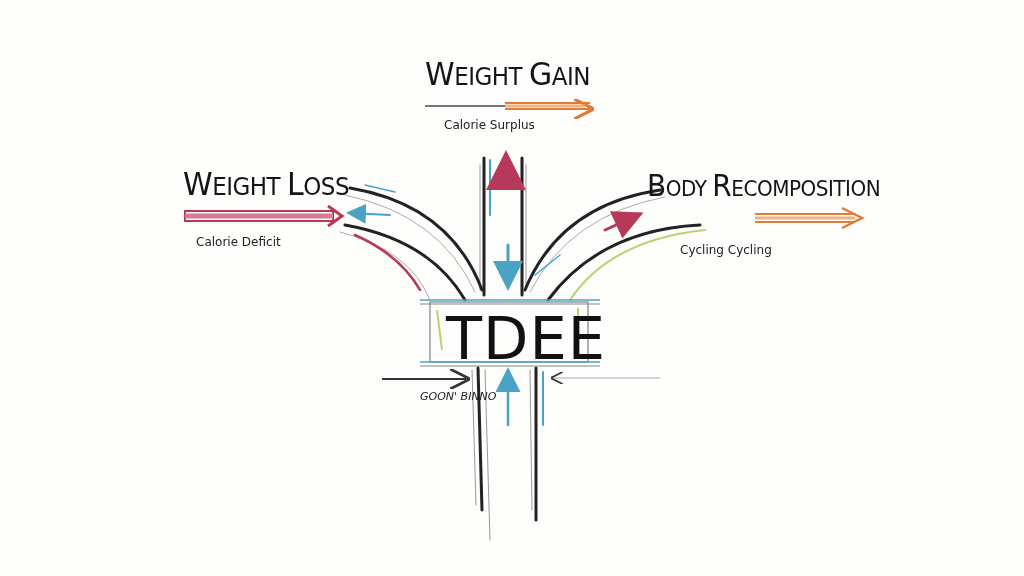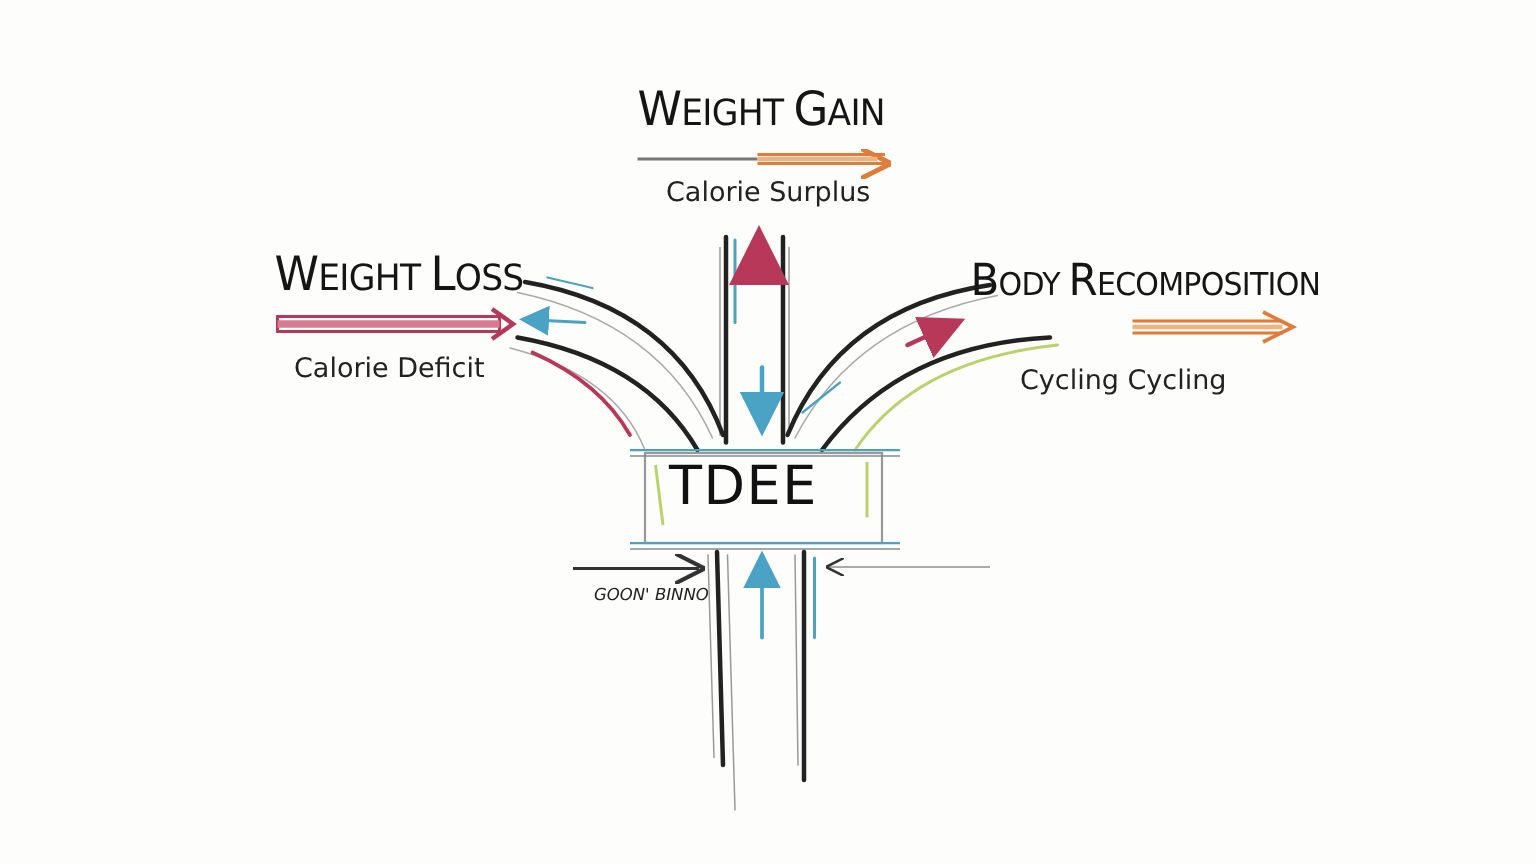--- a/index.html
+++ b/index.html
@@ -2,23 +2,23 @@
 <html><head>
 <meta charset="utf-8">
 <style>
   html, body { margin:0; padding:0; }
   body { width:1024px; height:576px; background:#fdfdfc; position:relative; overflow:hidden;
          font-family:"DejaVu Sans", sans-serif; color:#1a1a1a; }
   svg.sketch { position:absolute; left:0; top:0; width:1024px; height:576px; }
   .lbl { position:absolute; white-space:nowrap; }
   .title { font-family:"DejaVu Sans", sans-serif; font-size:30px; letter-spacing:-0.5px; font-weight:400; transform:scaleY(1.05); color:#151515; }
   .title .sc { font-size:23px; }
-  .sub { font-family:"DejaVu Sans", sans-serif; font-size:18px; color:#222; }
-  .tdee { font-family:"DejaVu Sans", sans-serif; font-size:36px; letter-spacing:1px; color:#111; font-weight:400; }
-  .small { font-family:"DejaVu Sans", sans-serif; font-size:11px; font-style:italic; color:#222; }
+  .sub { font-family:"DejaVu Sans", sans-serif; font-size:12px; color:#222; }
+  .tdee { font-family:"DejaVu Sans", sans-serif; font-size:59px; letter-spacing:1px; color:#111; font-weight:400; }
+  .small { font-family:"DejaVu Sans", sans-serif; font-size:11px; font-style:italic; color:#222;margin-left:24px; }
 </style>
 </head>
 <body>
 
 <svg class="sketch" viewBox="0 0 1024 576">
   <defs>
     <marker id="ahOrange" markerWidth="10" markerHeight="10" refX="8" refY="5" orient="auto">
         <path d="M0,0 L10,5 L0,10" fill="none" stroke="#e07b39" stroke-width="1.6"></path>
       </marker>
     <marker id="ahRed" markerWidth="10" markerHeight="10" refX="8" refY="5" orient="auto">

